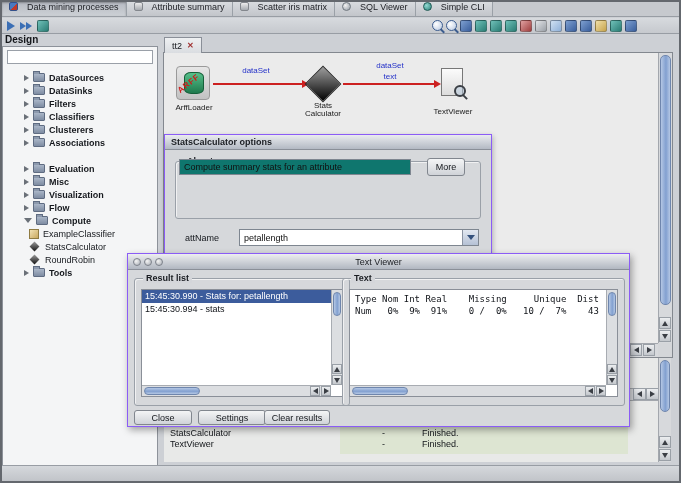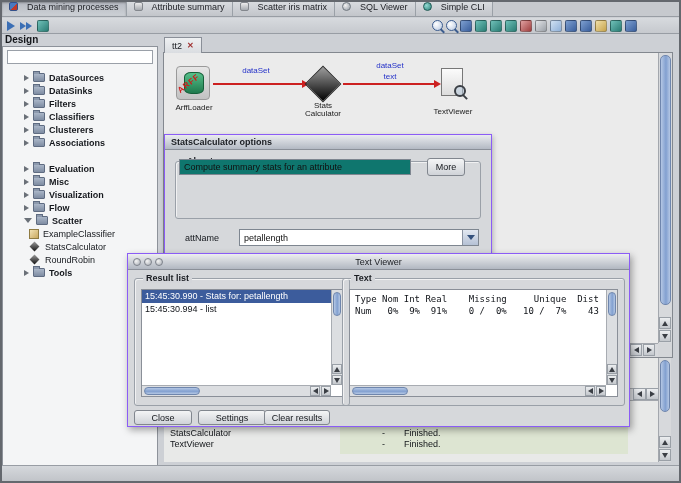--- a/index.html
+++ b/index.html
@@ -162,21 +162,21 @@
   .tvb-close    { left:6px;   top:156px; width:58px; height:15px; }
   .tvb-settings { left:70px;  top:156px; width:68px; height:15px; }
   .tvb-clear    { left:136px; top:156px; width:66px; height:15px; }
 
   
   .log { position:absolute; left:164px; top:358px; width:494px; height:104px; background:#e8e9e8; z-index:1; }
   .log-green { position:absolute; left:176px; top:40px; width:288px; height:56px; background:#dde5d2; }
   .log-row { position:absolute; left:0; right:0; height:11px; font-size:9px; color:#13161a; }
   .log-name { position:absolute; left:6px; }
   .log-col2 { position:absolute; left:218px; }
-  .log-status { position:absolute; left:240px;text-align:center; }
+  .log-status { position:absolute; left:258px;text-align:center; }
   .log-hsb { position:absolute; left:560px; top:388px; width:100px; height:13px; background:#d7d9dc;
              border:1px solid #a3a7ad; z-index:1; }
   .log-vsb { position:absolute; left:658px; top:358px; width:13px; height:104px; background:#d7d9dc;
              border-left:1px solid #a3a7ad; z-index:1; }
 
   .statusbar { position:absolute; left:2px; bottom:2px; right:2px; height:16px;
                background:linear-gradient(#d5d8dc,#c1c4c9); border-top:1px solid #989da4; }
 </style>
 </head>
 <body>
@@ -283,21 +283,21 @@
       <span>Visualization</span>
     </div>
     <div class="tree-row lvl0" style="top:154px">
       <span class="twisty"></span>
       <span class="folder"></span>
       <span>Flow</span>
     </div>
     <div class="tree-row lvl0" style="top:167px">
       <span class="twisty open"></span>
       <span class="folder"></span>
-      <span>Scatter</span>
+      <span>Compute</span>
     </div>
     <div class="tree-row lvl1" style="top:180px">
       <span class="leaf-ex"></span>
       <span>ExampleClassifier</span>
     </div>
     <div class="tree-row lvl1" style="top:193px">
       <span class="leaf-diamond"></span>
       <span>StatsCalculator</span>
     </div>
     <div class="tree-row lvl0" style="top:219px">
@@ -417,21 +417,21 @@
       <span class="win-dot" style="left:5px"></span>
       <span class="win-dot" style="left:16px"></span>
       <span class="win-dot" style="left:27px"></span>
       <span>Text Viewer</span>
     </div>
 
     <div class="group grp-results">
       <span class="group-label" style="background:#d4d6da">Result list</span>
       <div class="whitebox">
         <div class="result-item selected">15:45:30.990 - Stats for: petallength</div>
-        <div class="result-item">15:45:30.994 - list</div>
+        <div class="result-item">15:45:30.994 - stats</div>
         <div class="lb-vsb">
           <div class="lb-thumb-v"></div>
           <div class="lb-btn" style="left:0;bottom:11px">
               <span class="t-up"></span>
             </div>
           <div class="lb-btn" style="left:0;bottom:0">
               <span class="t-down"></span>
             </div>
         </div>
         <div class="lb-hsb">

